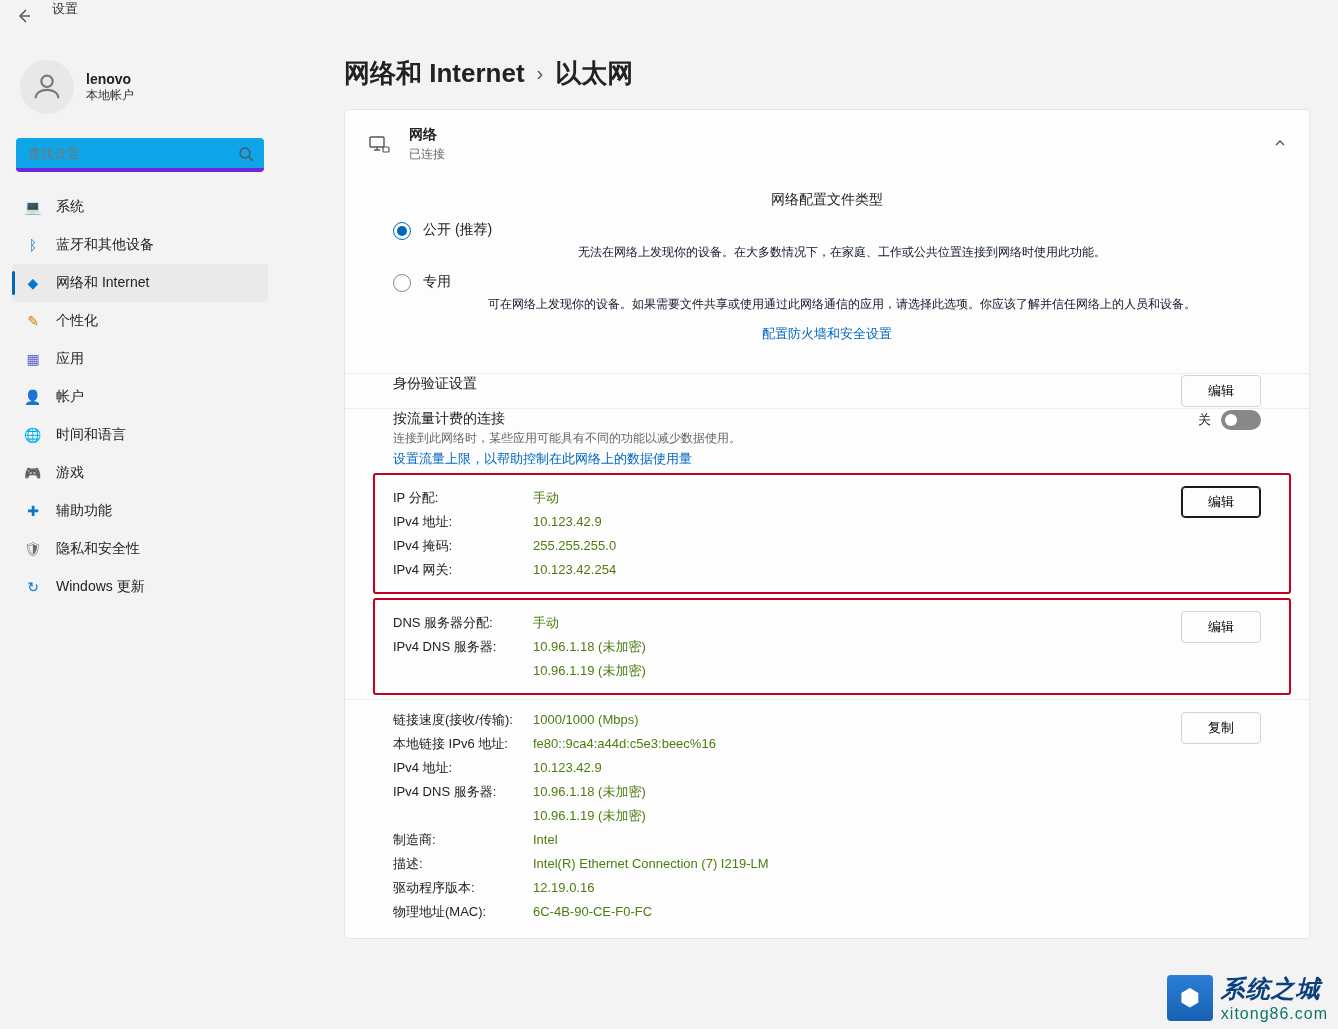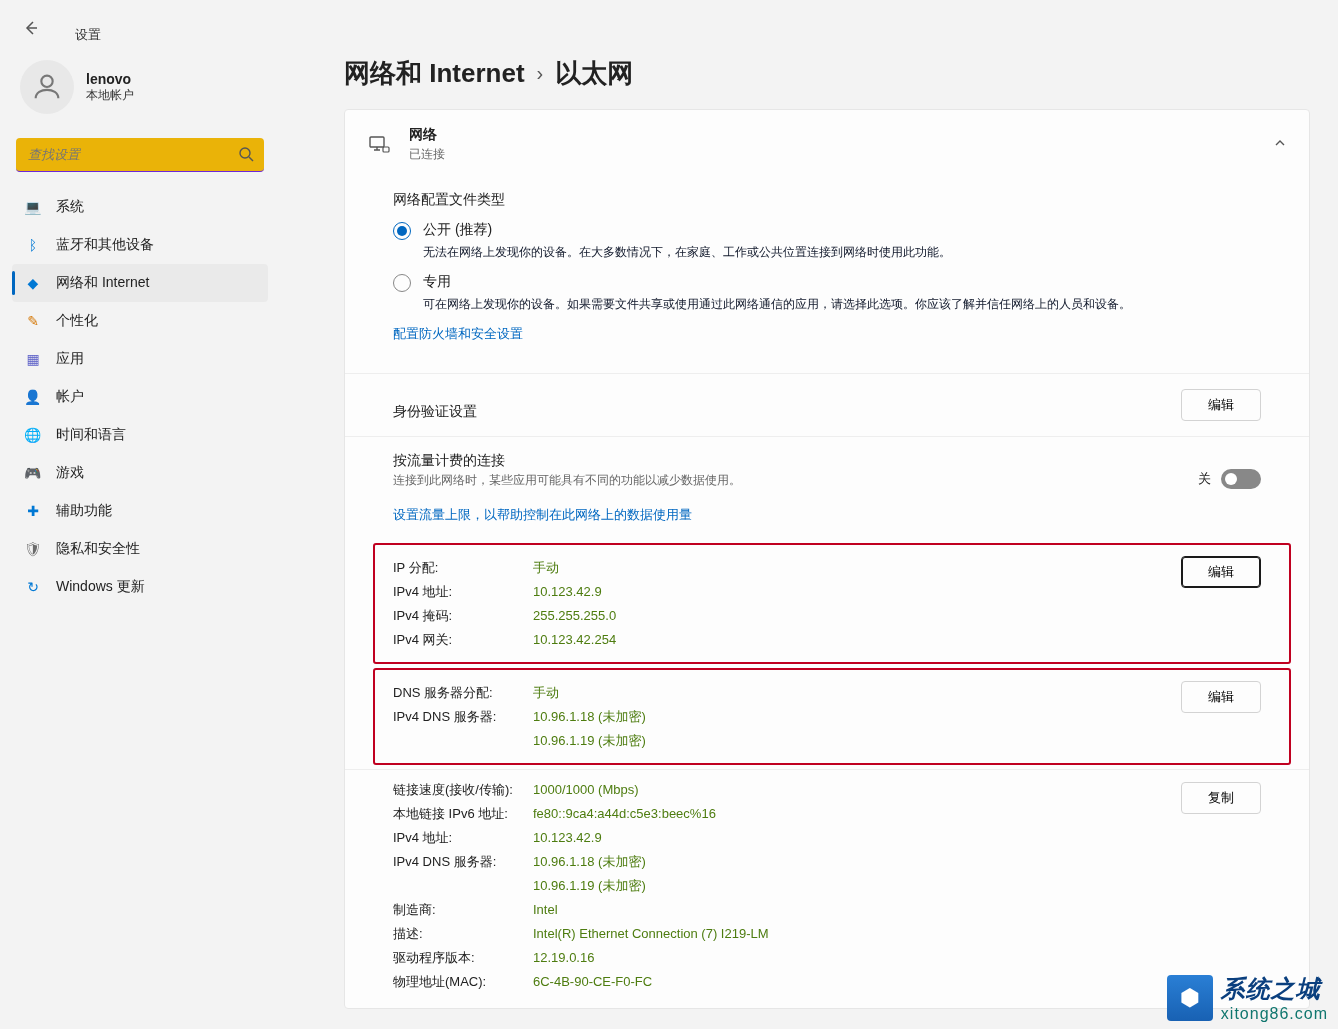--- a/index.html
+++ b/index.html
@@ -1,54 +1,54 @@
 <!DOCTYPE html>
 <html><head>
 <meta charset="utf-8">
 <style>
 * { margin: 0; padding: 0; box-sizing: border-box; font-family: "Segoe UI", "Microsoft YaHei", sans-serif; }
 body { background: #f3f3f3; width: 1338px; height: 1029px; overflow: hidden; position: relative; }
-.titlebar { height: 44px; display: flex; align-items: flex-end; padding: 0 15px; gap: 16px; }
+.titlebar { height: 44px; display: flex; align-items: flex-start; padding: 0 8px; }
 .back-btn { width: 32px; height: 32px; display: flex; align-items: center; justify-content: center; border-radius: 4px; cursor: pointer; }
 .titlebar-title { font-size: 13px; margin-left: 12px; color: #333; }
 .container { display: flex; height: calc(100% - 44px); gap: 36px; }
 .sidebar { width: 280px; padding: 8px 12px; }
 .user-box { display: flex; align-items: center; padding: 8px 8px 16px 8px; gap: 12px; }
 .avatar { width: 54px; height: 54px; border-radius: 50%; background: #e8e8e8; display: flex; align-items: center; justify-content: center; }
 .user-name { font-size: 14px; font-weight: 600; color: #222; }
 .user-sub { font-size: 12px; color: #333; }
 .search-box { position: relative; margin: 8px 4px 16px 4px; }
-.search-box input { width: 100%; height: 34px; padding: 0 36px 0 12px; border: none; border-bottom: 1px solid #6d28d9; background: #eab308; border-radius: 4px; font-size: 13px; outline: none; font-style: italic; }
+.search-box input { width: 100%; height: 34px; padding: 0 36px 0 12px; border: none; border-bottom: 4px solid #6d28d9; background: #0ea5e9; border-radius: 4px; font-size: 13px; outline: none; }
 .search-box .srch-icon { position: absolute; right: 10px; top: 8px; color: #555; }
 .nav { list-style: none; }
 .nav-item { display: flex; align-items: center; height: 38px; padding: 0 12px; border-radius: 4px; cursor: pointer; font-size: 14px; color: #222; gap: 14px; position: relative; }
 .nav-item.selected { background: #eaeaea; }
 .nav-item.selected::before { content: ""; position: absolute; left: 0; top: 7px; bottom: 7px; width: 3px; background: #0067c0; border-radius: 2px; }
 .nav-icon { width: 18px; height: 18px; display: flex; align-items: center; justify-content: center; font-size: 14px; }
 .main { flex: 1; padding: 12px 28px 20px 28px; overflow-y: auto; }
 .breadcrumb { display: flex; align-items: center; gap: 12px; font-size: 26px; font-weight: 600; color: #222; margin-bottom: 18px; }
 .bc-link { cursor: pointer; }
 .bc-sep { color: #555; font-size: 20px; font-weight: 400; }
 .card { background: #fdfdfd; border: 1px solid #e6e6e6; border-radius: 4px; margin-bottom: 4px; }
 .card-head { display: flex; align-items: center; padding: 16px 22px; cursor: pointer; }
 .net-icon { width: 24px; height: 24px; margin-right: 18px; color: #444; }
 .card-title { font-size: 14px; font-weight: 600; color: #222; }
 .card-sub { font-size: 12px; color: #666; margin-top: 2px; }
 .card-head .chev { margin-left: auto; color: #555; }
 .card-body { padding: 6px 48px 20px 48px; }
-.section { padding: 6px 0 10px 0; }
+.section { padding: 6px 0 10px 0; text-align: center; }
 .section-title { font-size: 14px; color: #222; margin-bottom: 12px; }
 .radio-row { display: flex; gap: 12px; margin-bottom: 4px; }
 .radio { width: 18px; height: 18px; border-radius: 50%; border: 1px solid #888; flex-shrink: 0; position: relative; margin-top: 1px; }
 .radio.checked { border: 1px solid #0067c0; }
 .radio.checked::after { content: ""; position: absolute; inset: 3px; border-radius: 50%; background: #0067c0; }
 .radio-label { font-size: 14px; color: #222; }
 .radio-desc { font-size: 12px; color: #0f172a; margin: 2px 0 12px 30px; }
 .link { color: #0067c0; font-size: 13px; cursor: pointer; }
-.card-row { display: flex; align-items: flex-end; padding: 15px 48px; border-top: 1px solid #eee; }
+.card-row { display: flex; align-items: flex-start; padding: 1px 48px; border-top: 1px solid #eee; }
 .card-row-body { flex: 1; }
 .card-row-title { font-size: 14px; color: #222; }
 .card-row-sub { font-size: 12px; color: #666; margin-top: 2px; }
 .btn { background: #fdfdfd; border: 1px solid #d3d3d3; border-radius: 4px; padding: 6px 26px; font-size: 13px; cursor: pointer; }
 .btn.focused { border: 1.5px solid #1a1a1a; box-shadow: 0 0 0 1px #1a1a1a inset; }
 .toggle-wrap { display: flex; align-items: center; gap: 10px; }
 .toggle-label { font-size: 13px; color: #222; }
 .toggle { width: 40px; height: 20px; border-radius: 10px; background: #888; position: relative; cursor: pointer; }
 .toggle::after { content: ""; position: absolute; width: 12px; height: 12px; background: #fff; border-radius: 50%; top: 4px; left: 4px; }
 .props { padding: 12px 48px; border-top: 1px solid #eee; }

